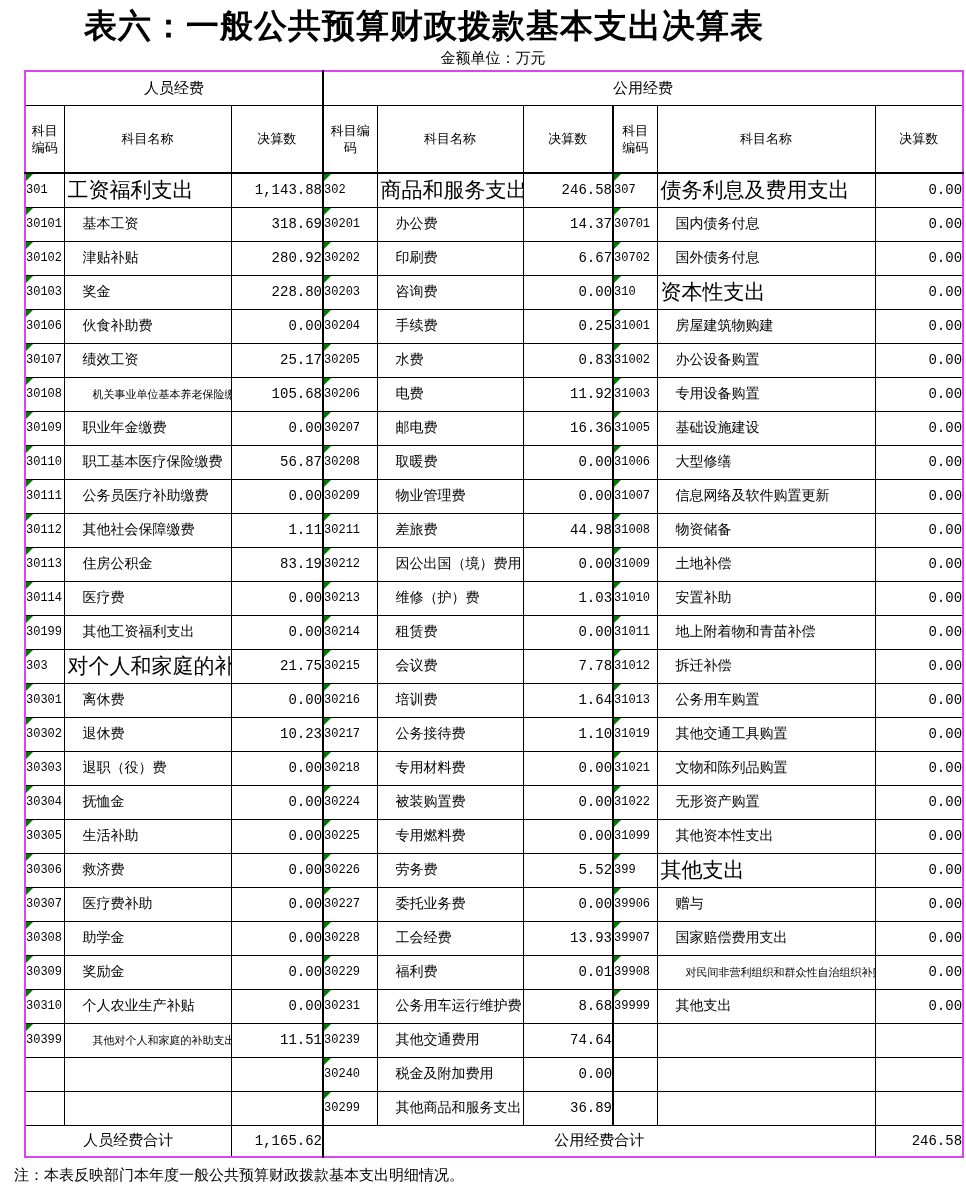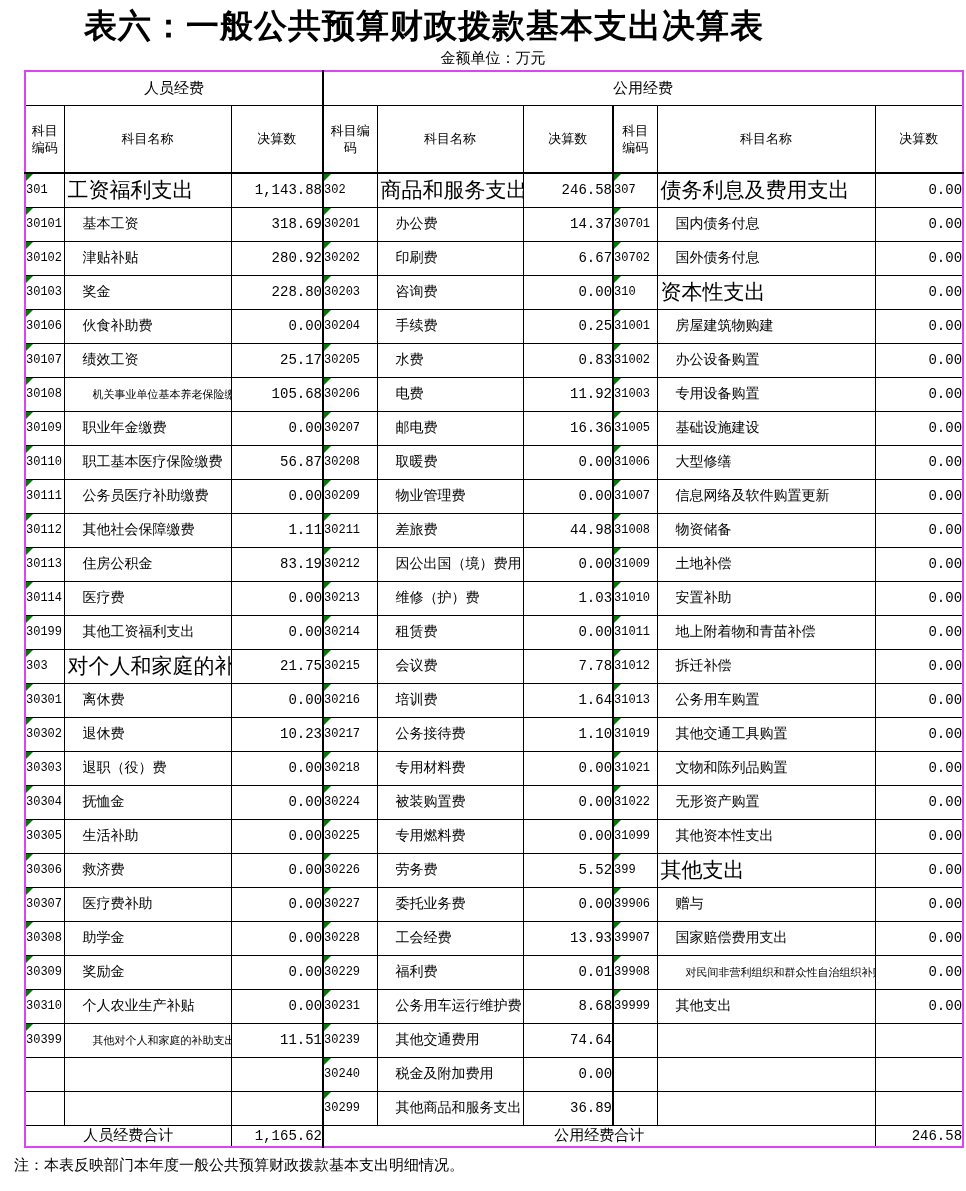--- a/index.html
+++ b/index.html
@@ -39,21 +39,21 @@
   }
   td.n{white-space:nowrap;vertical-align:middle;}
   td.n.lv-top{font-size:21px;padding-left:3px;}
   td.n.lv-sub{font-size:14px;padding-left:18px;}
   td.n.lv-small{font-size:11px;padding-left:28px;}
   td.v{
     font-family:"Liberation Mono","DejaVu Sans Mono",monospace;
     font-size:14px;text-align:right;padding-right:5px;vertical-align:middle;
   }
   tr.hdr-cols th{border-bottom-width:2px;}
-  tfoot tr{height:22px;}
+  tfoot tr{height:32px;}
   tfoot td.lbl{font-size:15px;text-align:center;vertical-align:middle;}
   tfoot td.v{font-size:14px;}
   .tri{
     position:absolute;top:0;left:0;width:0;height:0;
     border-top:7px solid #007b00;border-right:7px solid transparent;
   }
   .footnote{
     margin:8px 0 0 14px;
     font-family:"Liberation Sans","DejaVu Sans",sans-serif;
     font-size:15px;

